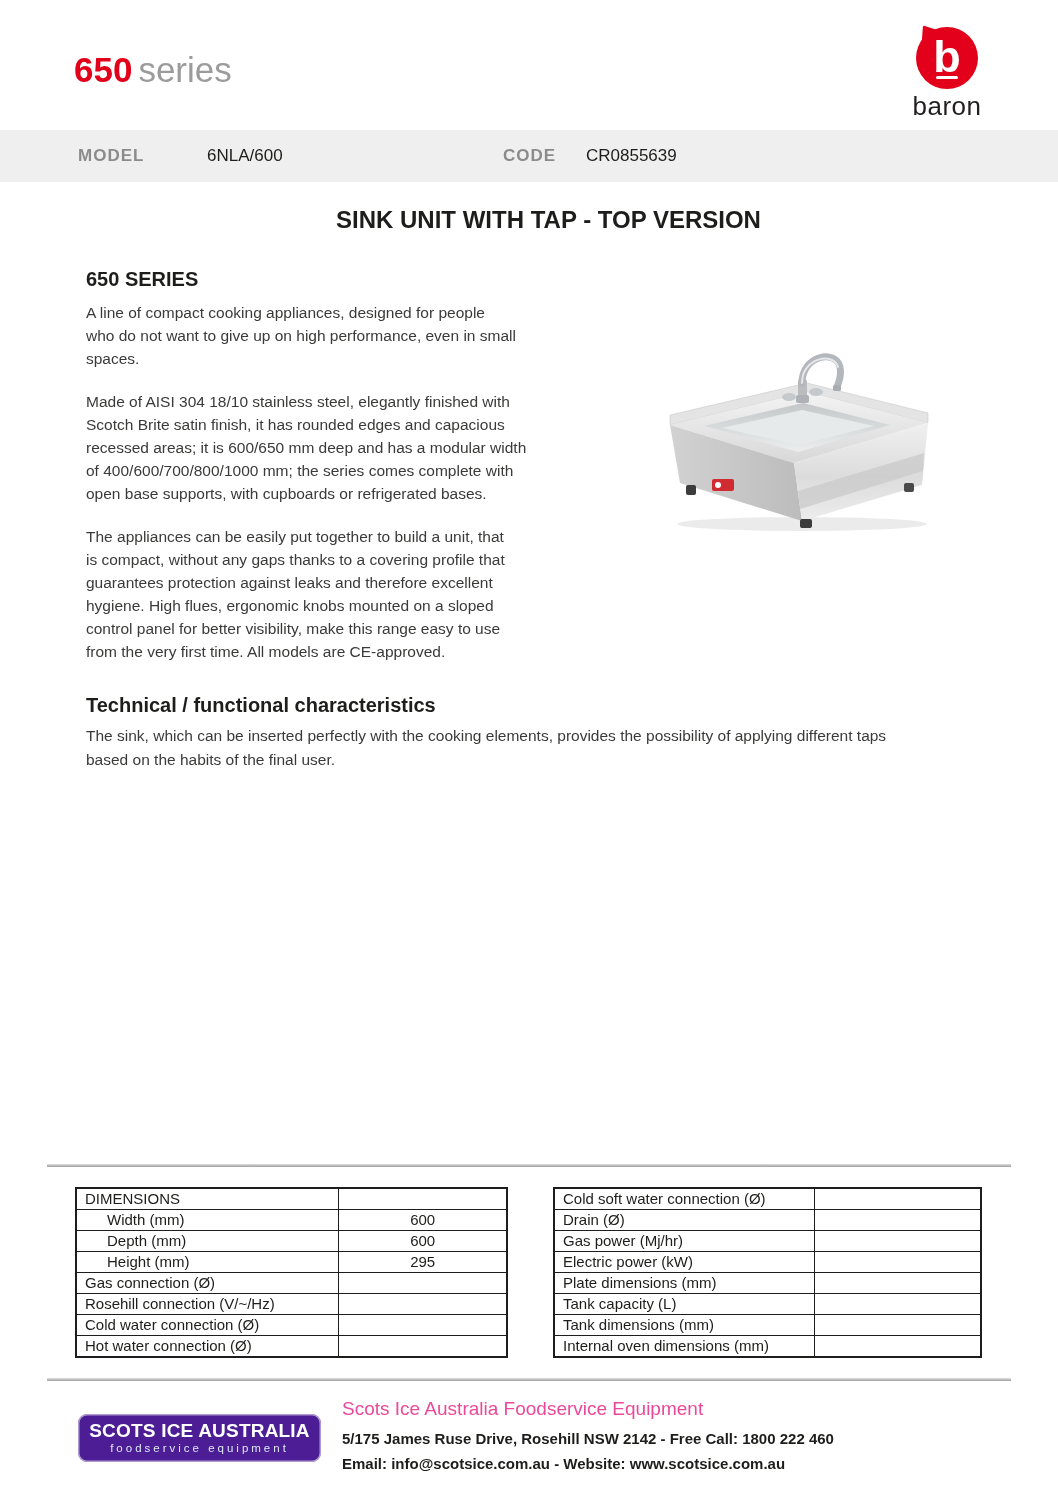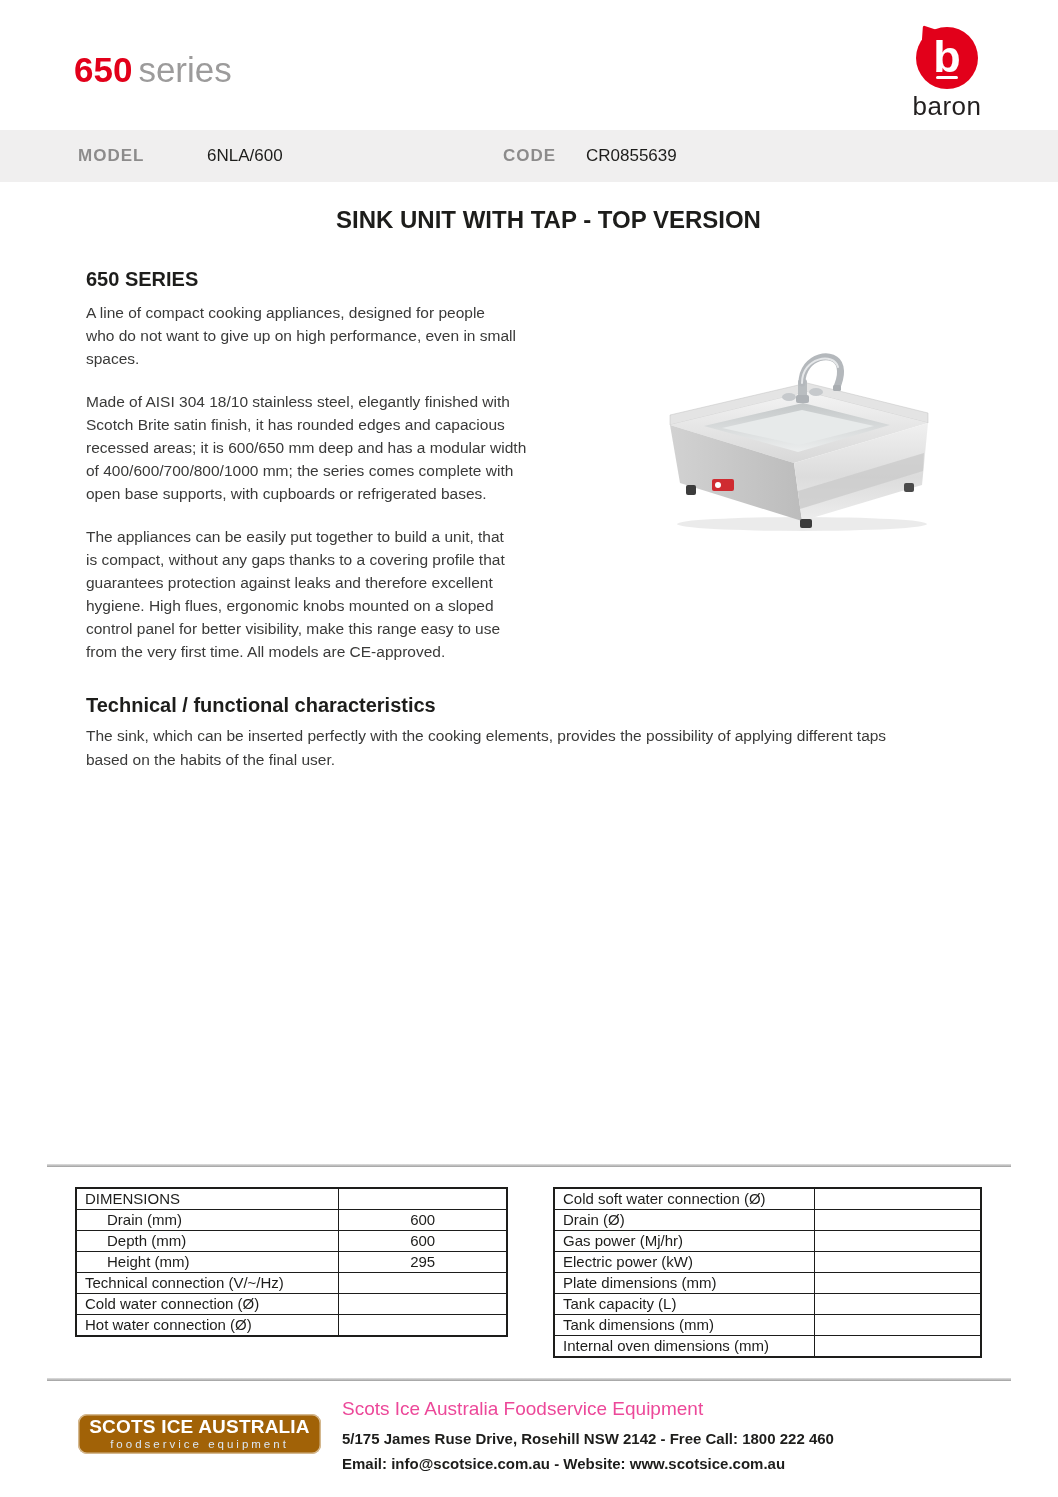--- a/index.html
+++ b/index.html
@@ -59,21 +59,21 @@
   .spec-table.left-table { left:75px; width:433px; }
   .spec-table.right-table { left:553px; width:429px; }
   .spec-table, .spec-table td { border:1px solid #1d1d1b; }
   .spec-table { border-width:2px; }
   .spec-table td { height:21px; font-size:15px; color:#1d1d1b; padding:0 8px; line-height:20px; white-space:nowrap; overflow:hidden; }
   .spec-table td.lbl { width:61%; }
   .spec-table td.lbl.indent { padding-left:30px; }
   .spec-table td.val { width:39%; text-align:center; }
 
   
-  .footer-badge { position:absolute; left:78px; top:1414px; width:243px; height:40px; background:#a16207; border-radius:9px;
+  .footer-badge { position:absolute; left:78px; top:1414px; width:243px; height:48px; background:#4c1d95; border-radius:9px;
     display:flex; flex-direction:column; align-items:center; justify-content:center; box-shadow:inset 0 0 0 1.5px rgba(255,255,255,.55); }
   .footer-badge .badge-title { color:#fff; font-size:19px; font-weight:bold; letter-spacing:0.2px; line-height:20px; }
   .footer-badge .badge-sub { color:#dce8f5; font-size:11.5px; letter-spacing:3px; line-height:14px; }
   .footer-text { position:absolute; left:342px; top:1398px; }
   .footer-text .company { font-size:19px; color:#ec4899; margin-bottom:6px; }
   .footer-text .line { font-size:15px; font-weight:600; color:#1d1d1b; line-height:25px; }
 </style>
 </head>
 <body>
 
@@ -182,33 +182,37 @@
 
   <div class="rule rule-1"></div>
 
   <table class="spec-table left-table">
     <tbody>
       <tr>
         <td class="lbl">DIMENSIONS</td>
         <td class="val"></td>
       </tr>
       <tr>
-        <td class="lbl indent">Drain (mm)</td>
+        <td class="lbl indent">Width (mm)</td>
         <td class="val">600</td>
       </tr>
       <tr>
         <td class="lbl indent">Depth (mm)</td>
         <td class="val">600</td>
       </tr>
       <tr>
         <td class="lbl indent">Height (mm)</td>
         <td class="val">295</td>
       </tr>
       <tr>
-        <td class="lbl">Technical connection (V/~/Hz)</td>
+        <td class="lbl">Gas connection (Ø)</td>
+        <td class="val"></td>
+      </tr>
+      <tr>
+        <td class="lbl">Rosehill connection (V/~/Hz)</td>
         <td class="val"></td>
       </tr>
       <tr>
         <td class="lbl">Cold water connection (Ø)</td>
         <td class="val"></td>
       </tr>
       <tr>
         <td class="lbl">Hot water connection (Ø)</td>
         <td class="val"></td>
       </tr>

